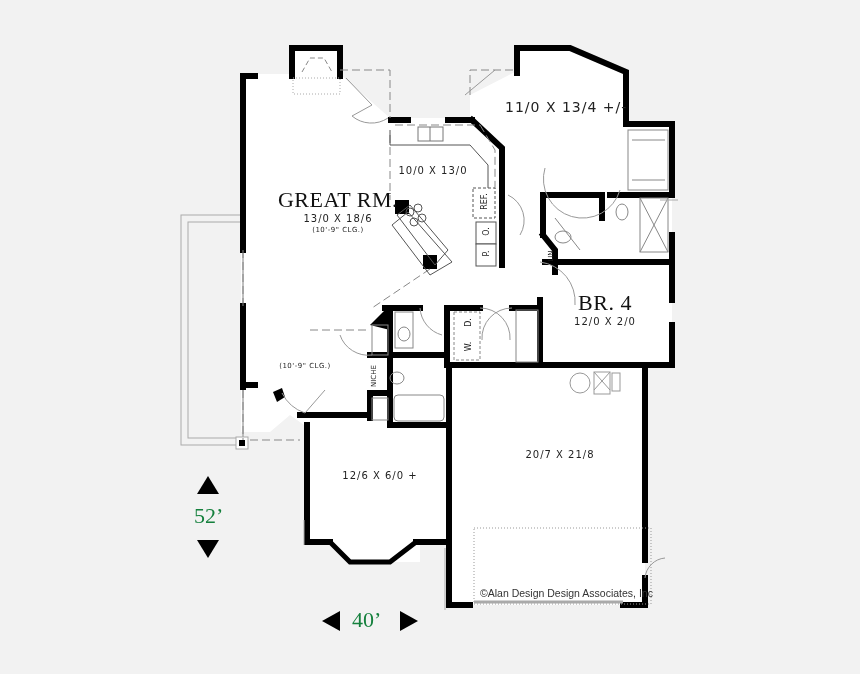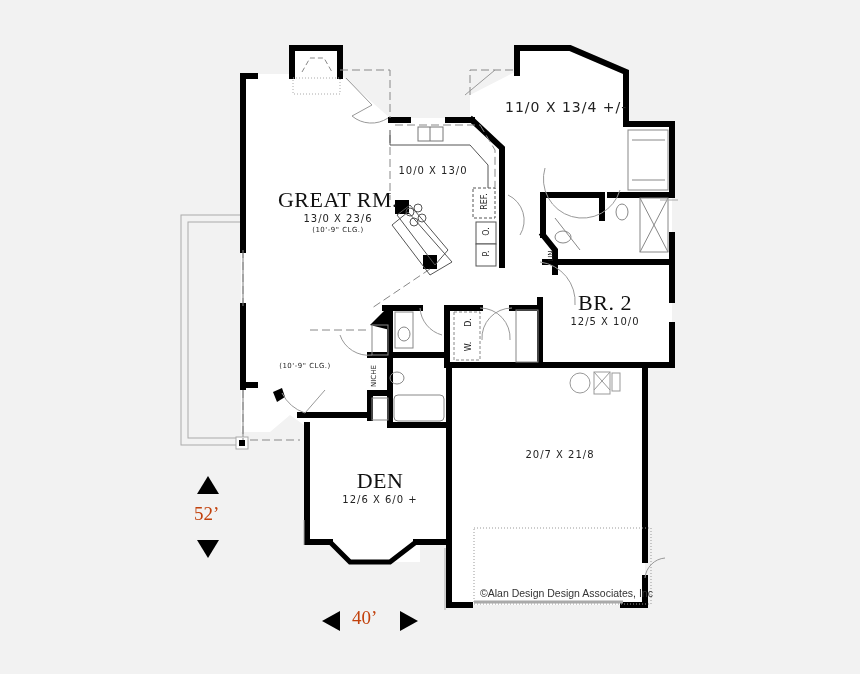--- a/index.html
+++ b/index.html
@@ -4,21 +4,21 @@
 <style>
   html, body { margin:0; padding:0; }
   body { width:860px; height:674px; background:#f2f2f2; position:relative; overflow:hidden; font-family:"Liberation Sans", sans-serif; }
   #plan { position:absolute; left:0; top:0; width:860px; height:674px; }
   .lbl { position:absolute; text-align:center; color:#111; white-space:nowrap; }
   .room-name { font-family:"Liberation Serif", serif; font-size:22px; letter-spacing:0.5px; line-height:24px; }
   .room-dim { font-family:"DejaVu Sans", sans-serif; font-size:10px; letter-spacing:1px; line-height:14px; color:#222; }
   .room-clg { font-family:"DejaVu Sans", sans-serif; font-size:7px; letter-spacing:0.5px; color:#222; }
   .small-lbl { font-family:"DejaVu Sans", sans-serif; font-size:8px; color:#222; position:absolute; }
   .vert { transform:rotate(-90deg); transform-origin:center; }
-  .scale-text { font-family:"Liberation Serif", serif; font-size:19px; color:#c2410c; position:absolute; }
+  .scale-text { font-family:"Liberation Serif", serif; font-size:22px; color:#15803d; position:absolute; }
   .arrow { position:absolute; width:0; height:0; }
   .copyright { position:absolute; font-family:"Liberation Sans", sans-serif; font-size:10.5px; color:#333; }
 </style>
 </head>
 <body>
 
 <svg id="plan" viewBox="0 0 860 674" xmlns="http://www.w3.org/2000/svg">
 
   <g fill="#ffffff" stroke="none">
     <polygon points="241,74 292,74 292,46 340,46 340,74 390,118 470,118 470,95 515,72 515,46 570,46 626,70 626,124 672,124 672,365 645,365 645,605 447,605 447,545 420,545 420,562 390,562 350,562 330,545 304,545 304,425 290,415 270,432 241,432"></polygon>
@@ -186,39 +186,38 @@
 
   <g stroke="#aaa" stroke-width="1" fill="none">
     <line x1="304" y1="520" x2="304" y2="545"></line>
     <line x1="445" y1="548" x2="445" y2="610"></line>
     <line x1="660" y1="200" x2="678" y2="200"></line>
   </g>
 </svg>
 
 <div class="lbl" style="left:247px; top:188px; width:140px;margin-left:21px;">
   <div class="room-name">GREAT RM.</div>
-  <div class="room-dim">13/0 X 23/6</div>
+  <div class="room-dim">13/0 X 18/6</div>
   <div class="room-clg">(10'-9" CLG.)</div>
 </div>
 
 <div class="lbl room-dim" style="left:393px; top:164px; width:80px;">10/0 X 13/0</div>
 
 <div class="lbl" style="left:505px; top:100px; width:105px;">
   <div class="room-dim" style="font-size:14px;">11/0 X 13/4 +/-</div>
 </div>
 
 <div class="lbl" style="left:560px; top:291px; width:90px;">
-  <div class="room-name">BR. 2</div>
-  <div class="room-dim">12/5 X 10/0</div>
+  <div class="room-name">BR. 4</div>
+  <div class="room-dim">12/0 X 2/0</div>
 </div>
 
 <div class="lbl room-clg" style="left:270px; top:362px; width:70px;">(10'-9" CLG.)</div>
 
 <div class="lbl" style="left:325px; top:469px; width:110px;">
-  <div class="room-name">DEN</div>
   <div class="room-dim">12/6 X 6/0 +</div>
 </div>
 
 <div class="lbl" style="left:500px; top:448px; width:120px;">
   <div class="room-dim">20/7 X 21/8</div>
 </div>
 
 <div class="small-lbl vert" style="left:472px; top:197px; width:24px; text-align:center;">REF.</div>
 <div class="small-lbl vert" style="left:478px; top:227px; width:16px; text-align:center;">O.</div>
 <div class="small-lbl vert" style="left:478px; top:249px; width:16px; text-align:center;">P.</div>

